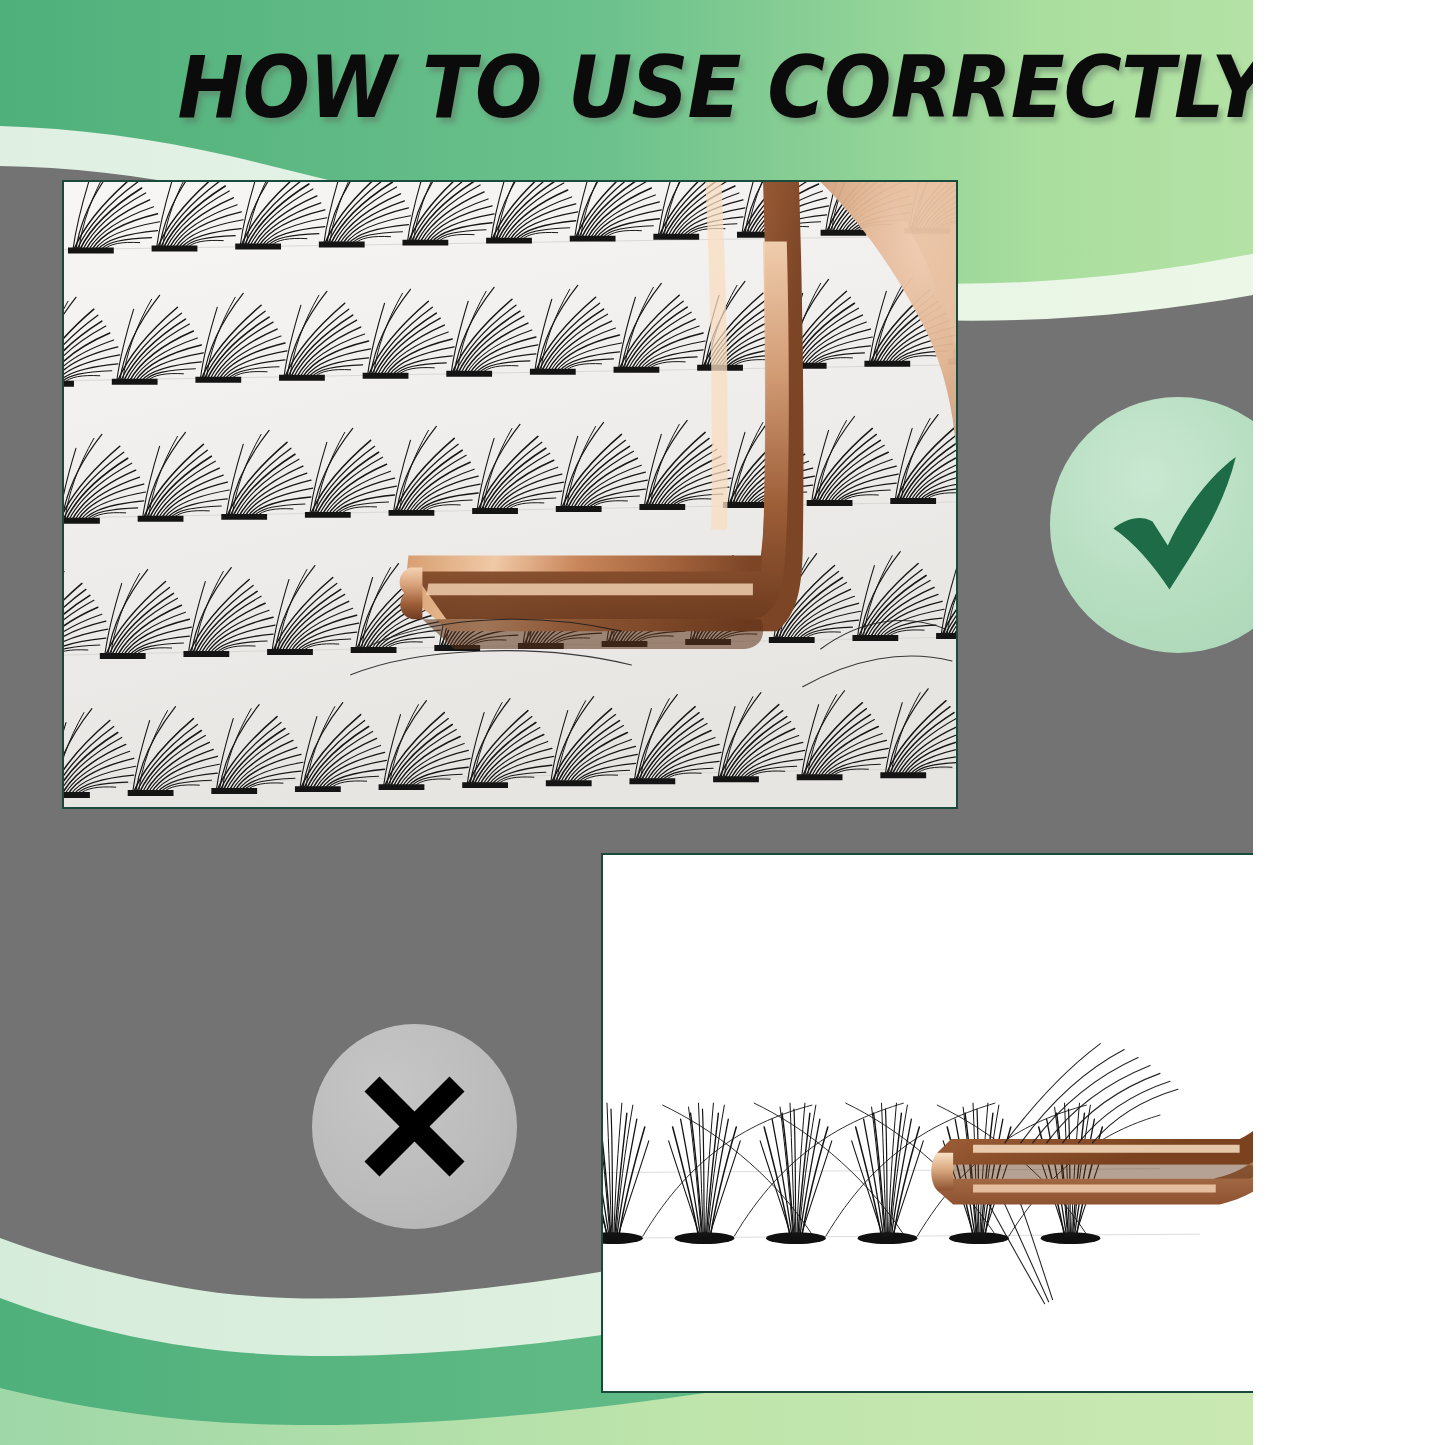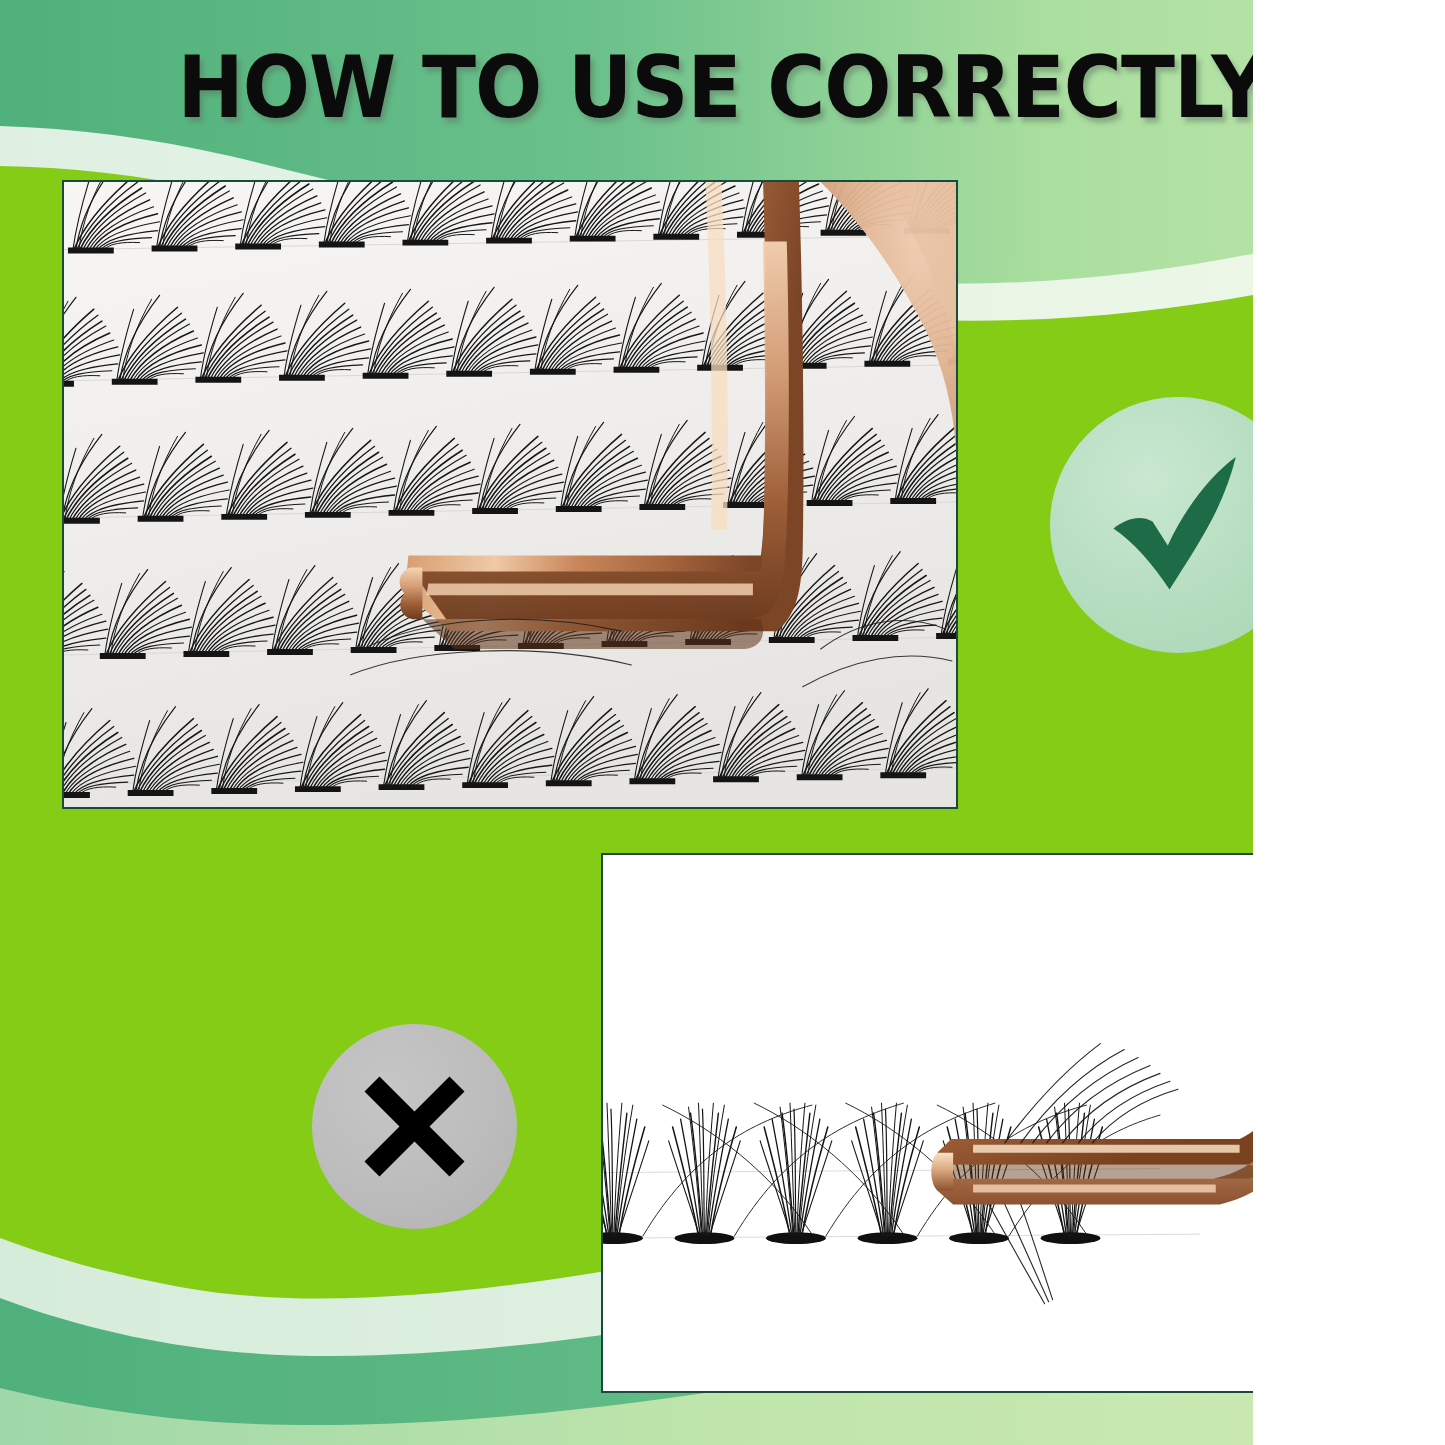--- a/index.html
+++ b/index.html
@@ -3,21 +3,21 @@
 <meta charset="utf-8">
 <title>How To Use Correctly</title>
 <style>
   html,body{margin:0;padding:0;}
   body{
     width:1445px;height:1445px;
     background:#ffffff;
     font-family:"Liberation Sans", sans-serif;
     overflow:hidden;
   }
-  #stage{position:relative;width:1253px;height:1445px;overflow:hidden;background:#84cc16;}
+  #stage{position:relative;width:1253px;height:1445px;overflow:hidden;background:#737373;font-style:italic;}
 
   
   .wave-layer{position:absolute;left:0;top:0;width:1445px;height:1445px;pointer-events:none;}
 
   
   #page-title{
     position:absolute;
     left:0;top:44px;width:1445px;
     text-align:center;
     font-family:"DejaVu Sans","Liberation Sans",sans-serif;

